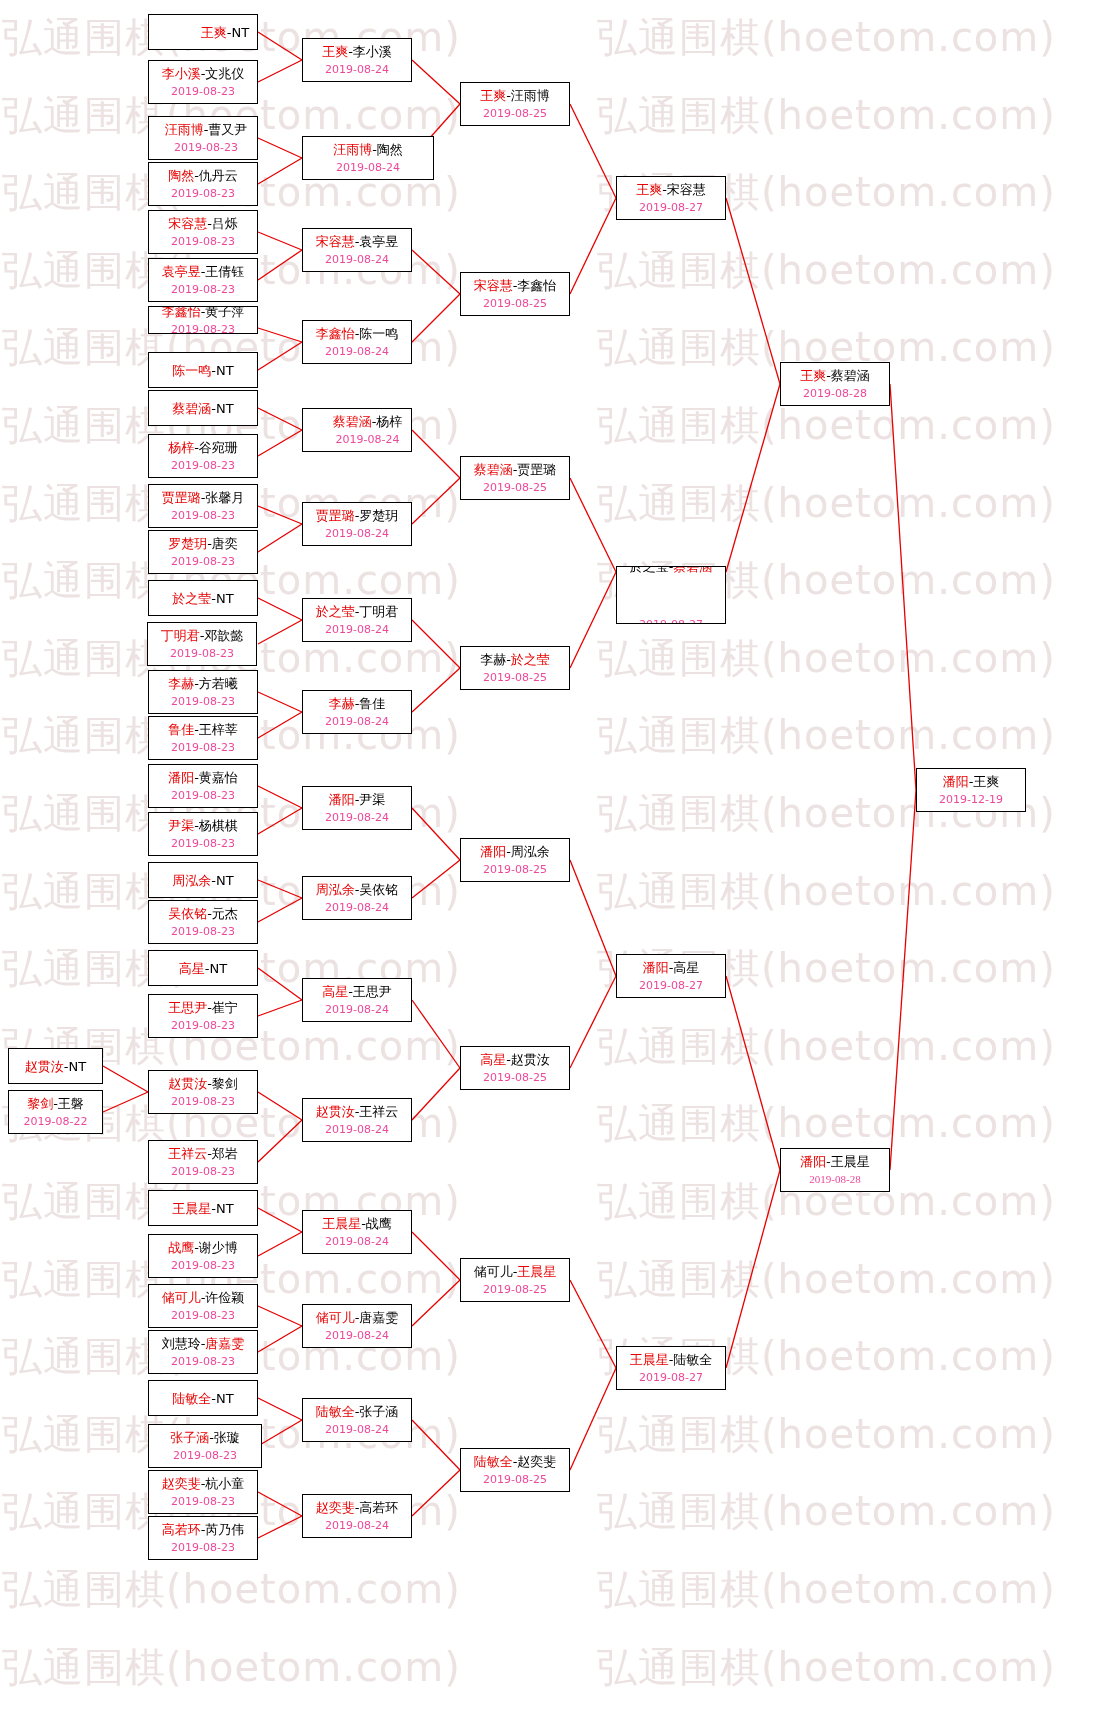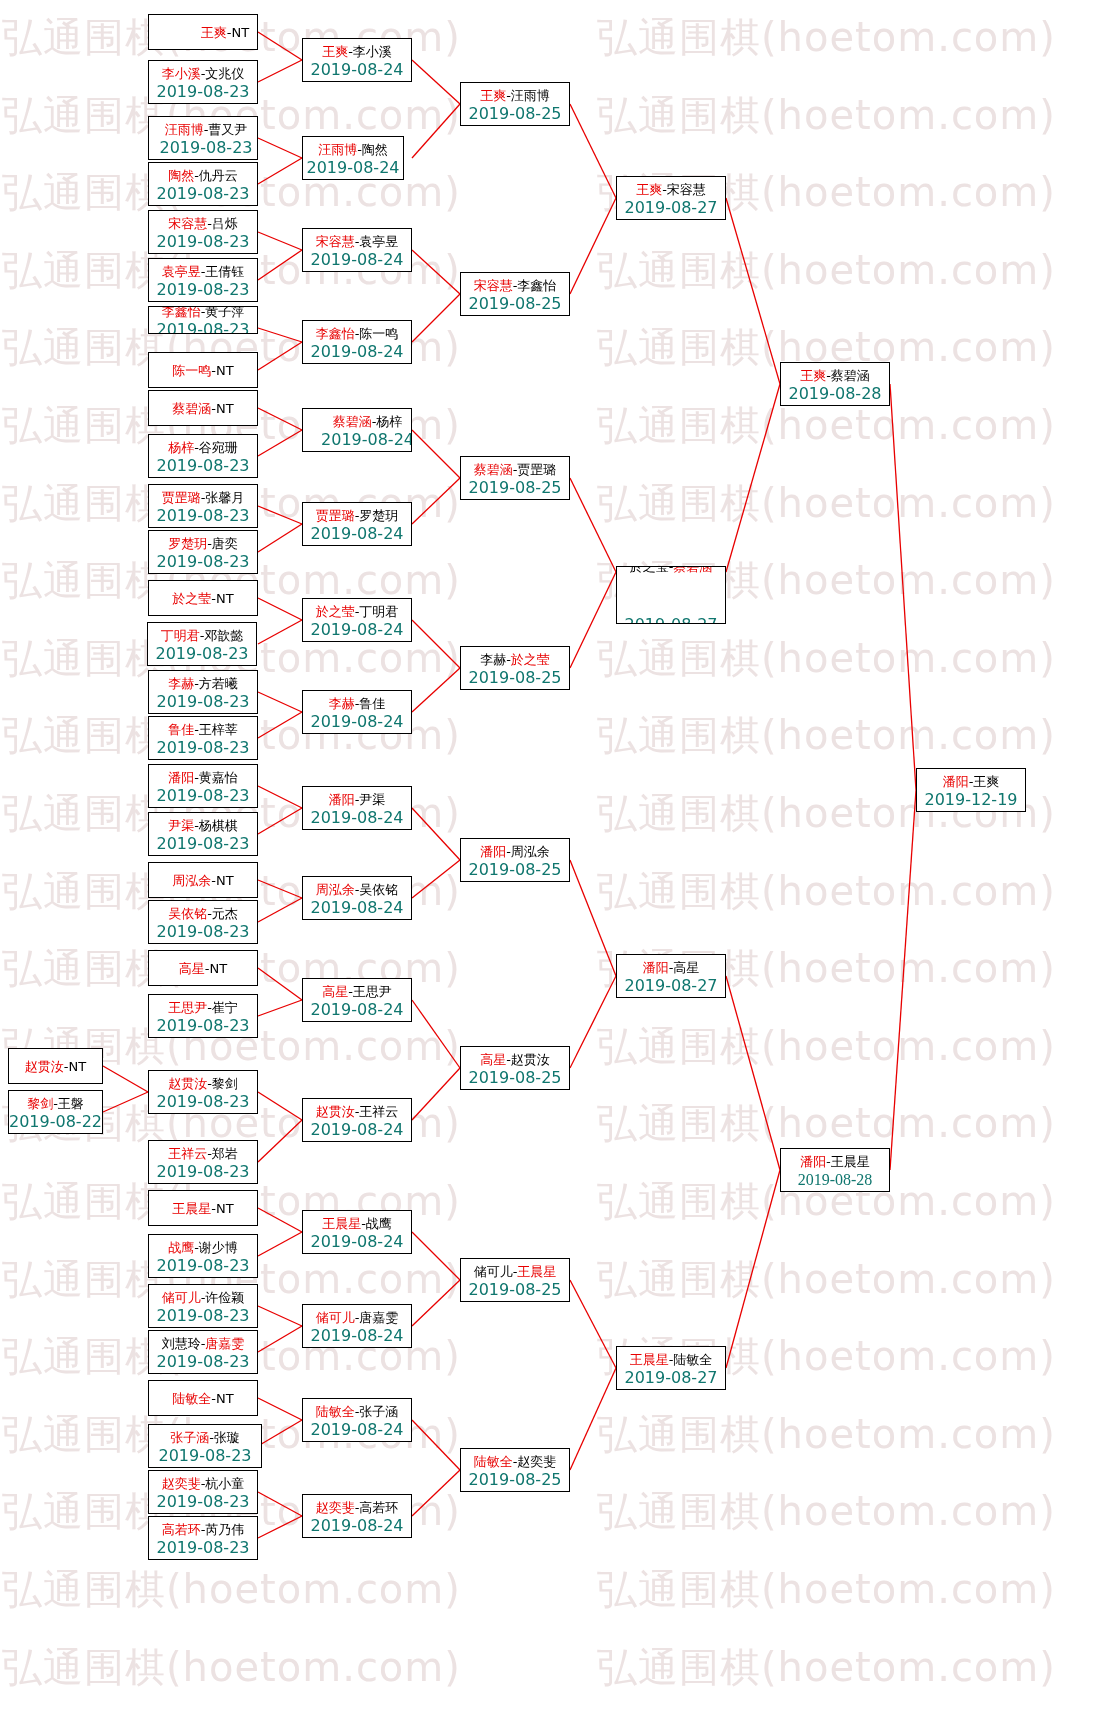--- a/index.html
+++ b/index.html
@@ -16,21 +16,21 @@
   }
   #connector-svg { position:absolute; left:0; top:0; z-index:1; }
   .match {
     position:absolute; z-index:2;
     background:#ffffff; border:1px solid #000000;
     display:flex; flex-direction:column; justify-content:center; align-items:center;
     text-align:center; font-size:13px; line-height:19px; color:#000000;
     overflow:hidden; white-space:nowrap;
   }
   .match .names { white-space:nowrap; }
-  .match .date { font-size:16px; line-height:17px; color:#0f766e; }
+  .match .date { font-size:11px; line-height:17px; color:#ec4899; }
   .winner { color:#e80000; }
   .loser { color:#000000; }
   .dash { color:#000000; }
 </style>
 </head>
 <body>
 
 <div id="stage">
   <div id="watermark-layer">
       <span class="wm" style="left: 2px; top: 14px; color: rgb(236, 226, 226);">弘通围棋(hoetom.com)</span>
@@ -269,21 +269,21 @@
         <div class="date">2019-08-23</div>
       </div>
       <div class="match" style="left: 148px; top: 1516px; width: 110px; height: 44px; border-color: rgb(0, 0, 0);">
         <div class="names"><span class="winner">高若环</span><span class="dash">-</span><span class="loser">芮乃伟</span></div>
         <div class="date">2019-08-23</div>
       </div>
       <div class="match" style="left: 302px; top: 38px; width: 110px; height: 44px; border-color: rgb(0, 0, 0);">
         <div class="names"><span class="winner">王爽</span><span class="dash">-</span><span class="loser">李小溪</span></div>
         <div class="date">2019-08-24</div>
       </div>
-      <div class="match" style="left: 302px; top: 136px; width: 102px; height: 44px; border-color: rgb(0, 0, 0);">
+      <div class="match" style="left: 302px; top: 136px; width: 132px; height: 44px; border-color: rgb(0, 0, 0);">
         <div class="names"><span class="winner">汪雨博</span><span class="dash">-</span><span class="loser">陶然</span></div>
         <div class="date">2019-08-24</div>
       </div>
       <div class="match" style="left: 302px; top: 228px; width: 110px; height: 44px; border-color: rgb(0, 0, 0);">
         <div class="names"><span class="winner">宋容慧</span><span class="dash">-</span><span class="loser">袁亭昱</span></div>
         <div class="date">2019-08-24</div>
       </div>
       <div class="match" style="left: 302px; top: 320px; width: 110px; height: 44px; border-color: rgb(0, 0, 0);">
         <div class="names"><span class="winner">李鑫怡</span><span class="dash">-</span><span class="loser">陈一鸣</span></div>
         <div class="date">2019-08-24</div>

